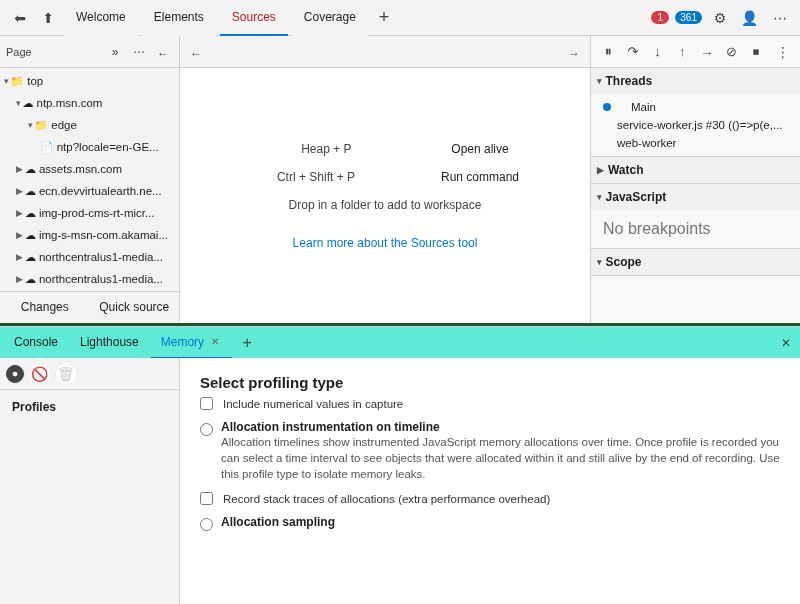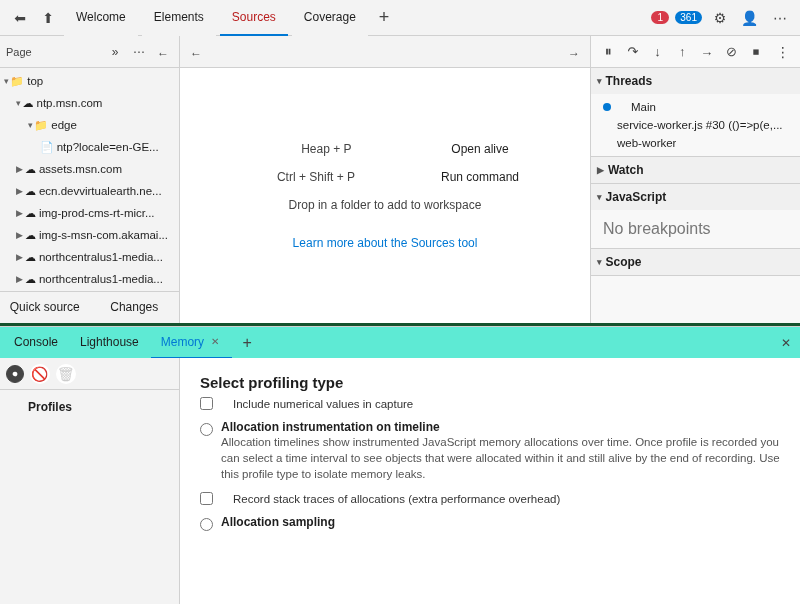--- a/index.html
+++ b/index.html
@@ -259,21 +259,21 @@
       margin-bottom: 3px;
     }
     .profile-option-desc {
       font-size: 11.5px;
       color: #555;
       line-height: 1.4;
     }
     .profile-checkbox-row {
       display: flex;
       align-items: center;
-      gap: 20px;
+      gap: 10px;
       margin: 6px 0 10px 0;
     }
     .profile-checkbox-row input[type="checkbox"] {
       accent-color: #0078d4;
     }
     .profile-checkbox-label {
       font-size: 11.5px;
       color: #333;
     }
 
@@ -381,21 +381,21 @@
     .memory-toolbar-btn.disabled {
       border-color: #ccc;
       color: #ccc;
       cursor: default;
     }
 
     .profiles-section {
       padding: 6px 0;
     }
     .profiles-header {
-      padding: 4px 28px;
+      padding: 4px 12px;
       font-size: 12px;
       font-weight: 600;
       color: #1e1e1e;
     }
     .bottom-left {
       width: 180px;
       min-width: 180px;
       border-right: 1px solid #d0d0d0;
       display: flex;
       flex-direction: column;
@@ -492,22 +492,22 @@
           <span class="tree-icon">☁</span>
           <span class="tree-label">northcentralus1-media...</span>
         </div>
         <div class="tree-item" style="padding-left: 16px;">
           <span class="tree-arrow">▶</span>
           <span class="tree-icon">☁</span>
           <span class="tree-label">northcentralus1-media...</span>
         </div>
       </div>
       <div class="bottom-tabs">
+        <div class="bottom-tab">Changes</div>
         <div class="bottom-tab">Quick source</div>
-        <div class="bottom-tab">Changes</div>
       </div>
     </div>
 
     <div class="center-panel">
       <div class="sources-toolbar">
         <div class="icon-btn">←</div>
         <div style="flex:1;"></div>
         <div class="icon-btn">→</div>
       </div>
       <div class="sources-content">

